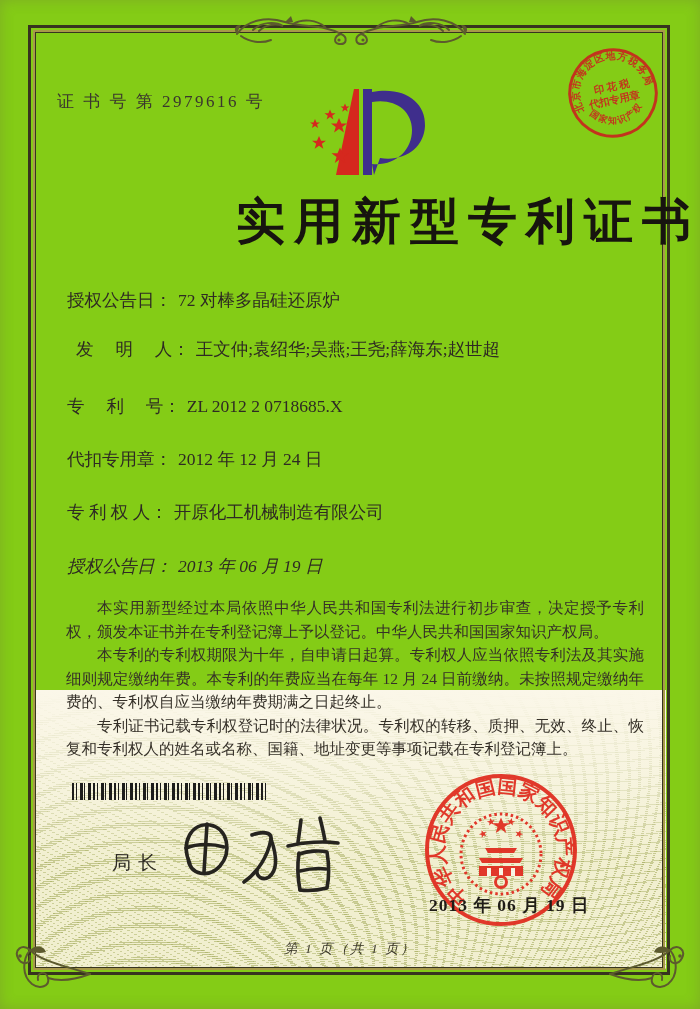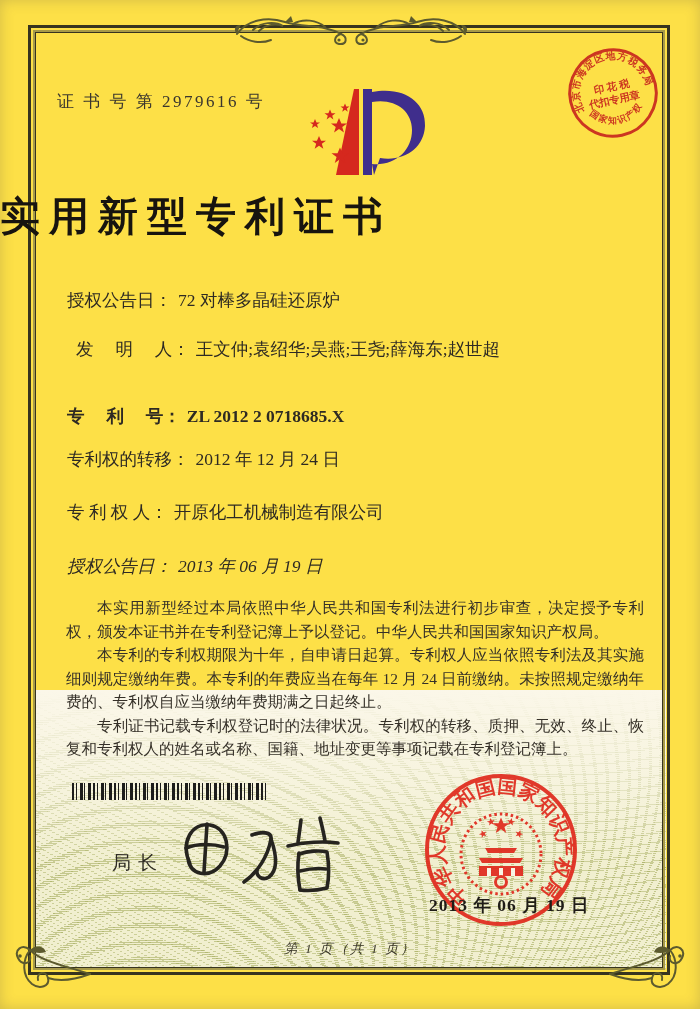--- a/index.html
+++ b/index.html
@@ -1,18 +1,18 @@
 <!DOCTYPE html>
 <html><head>
 <meta charset="utf-8">
 <style>
   html,body{margin:0;padding:0;background:#efeadb;}
   .page{
     position:relative; width:700px; height:1009px; margin:0 auto;
-    background:#fde047;
+    background:#84cc16;
     box-shadow: inset 0 0 14px rgba(110,100,70,.30);
     font-family:"Liberation Serif","DejaVu Serif",serif;
     overflow:hidden;
   }
   
   .guilloche{
     position:absolute; left:34px; right:34px; top:690px; bottom:40px;
     background:
       repeating-radial-gradient(90% 55% at 18% 165%, rgba(158,166,84,.55) 0 1px, rgba(0,0,0,0) 1px 7px),
       repeating-radial-gradient(95% 60% at 82% 175%, rgba(158,166,84,.45) 0 1px, rgba(0,0,0,0) 1px 8px),
@@ -28,28 +28,28 @@
   .frame-thin {position:absolute; inset:0;    border:1px solid #37341f; pointer-events:none;}
   
   .orn{position:absolute; color:#5c5a2e;}
   .orn svg{display:block;}
   .orn.flip{transform:scaleX(-1);}
   
   .cert-no{position:absolute; left:57px; top:90px; font-size:17px; letter-spacing:2.5px; color:#3a362e;}
   .logo{position:absolute; left:288px; top:86px; width:146px; height:92px;}
   .tax-stamp{position:absolute; left:566px; top:46px; width:94px; height:94px; transform:rotate(-12deg); opacity:.92;}
   .title{
-    position:absolute; left:0; right:0; top:189px; text-align:left;
-    font-size:40px; font-weight:700; letter-spacing:9px; color:#17140f;
+    position:absolute; left:0; right:0; top:189px; text-align:right;
+    font-size:49px; font-weight:700; letter-spacing:9px; color:#17140f;
   }
   
   .fields{position:absolute; left:67px; top:288px; width:570px; font-size:17.5px; color:#2e2a23;}
   .frow{position:absolute; left:0; white-space:nowrap;}
   .frow .fval{margin-left:6px;}
-  .r0{top:0;} .r1{top:49px;margin-left:9px;} .r2{top:116px;font-weight:bold;} .r3{top:159px;} .r4{top:212px;} .r5{top:266px;font-style:italic;}
+  .r0{top:0;} .r1{top:49px;margin-left:9px;} .r2{top:106px;} .r3{top:159px;} .r4{top:212px;} .r5{top:266px;font-style:italic;}
   
   .paras{
     position:absolute; left:66px; right:56px; top:596px;
     font-size:15.5px; line-height:23.5px; color:#353028; text-align:justify;
   }
   .paras p{margin:0; text-indent:2em;}
   
   .barcode{
     position:absolute; left:72px; top:783px; width:196px; height:17px;
     background:repeating-linear-gradient(90deg,
@@ -189,21 +189,21 @@
       <text class="svgtext" x="50" y="61" text-anchor="middle" font-size="11" fill="#c8281e">代扣专用章</text>
     </svg>
   </div>
 
   <div class="title">实用新型专利证书</div>
 
   <div class="fields">
     <div class="frow r0"><span class="flabel">授权公告日：</span><span class="fval">72 对棒多晶硅还原炉</span></div>
     <div class="frow r1"><span class="flabel">发　 明　 人：</span><span class="fval">王文仲;袁绍华;吴燕;王尧;薛海东;赵世超</span></div>
     <div class="frow r2"><span class="flabel">专　 利　 号：</span><span class="fval">ZL 2012 2 0718685.X</span></div>
-    <div class="frow r3"><span class="flabel">专利权的转移：</span><span class="fval">2012 年 12 月 24 日</span></div>
+    <div class="frow r3"><span class="flabel">代扣专用章：</span><span class="fval">2012 年 12 月 24 日</span></div>
     <div class="frow r4"><span class="flabel">专 利 权 人：</span><span class="fval">开原化工机械制造有限公司</span></div>
     <div class="frow r5"><span class="flabel">授权公告日：</span><span class="fval">2013 年 06 月 19 日</span></div>
   </div>
 
   <div class="paras">
     <p>本实用新型经过本局依照中华人民共和国专利法进行初步审查，决定授予专利权，颁发本证书并在专利登记簿上予以登记。中华人民共和国国家知识产权局。</p>
     <p>本专利的专利权期限为十年，自申请日起算。专利权人应当依照专利法及其实施细则规定缴纳年费。本专利的年费应当在每年 12 月 24 日前缴纳。未按照规定缴纳年费的、专利权自应当缴纳年费期满之日起终止。</p>
     <p>专利证书记载专利权登记时的法律状况。专利权的转移、质押、无效、终止、恢复和专利权人的姓名或名称、国籍、地址变更等事项记载在专利登记簿上。</p>
   </div>
 

